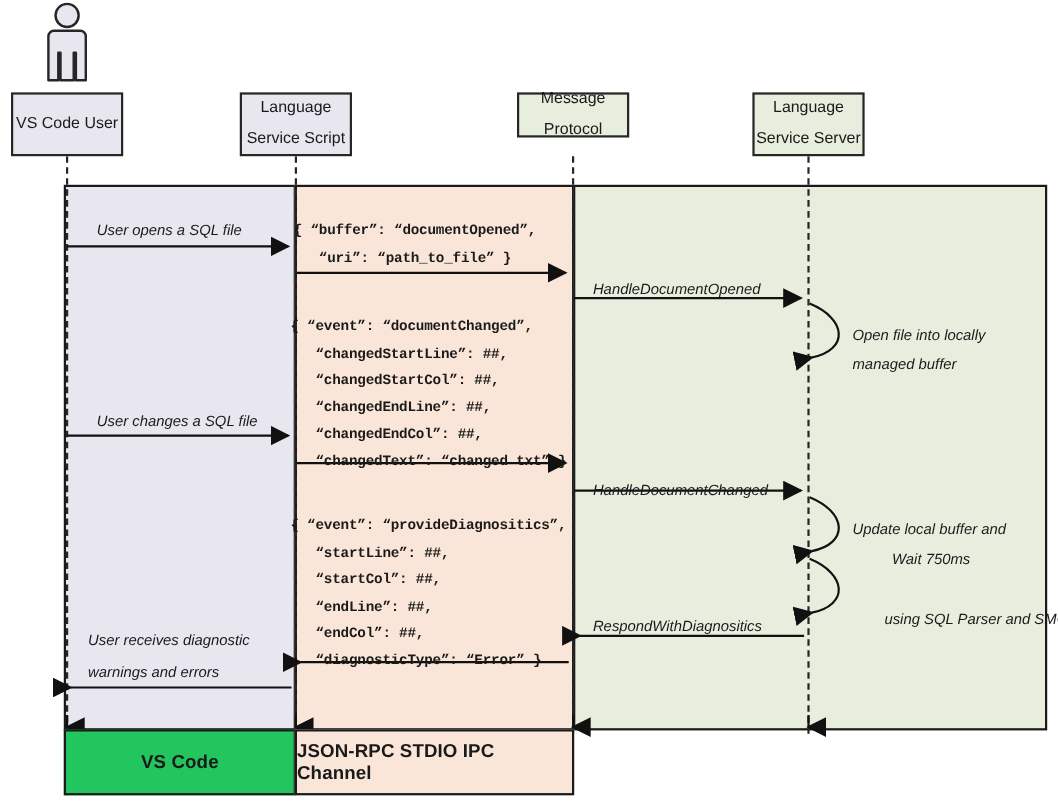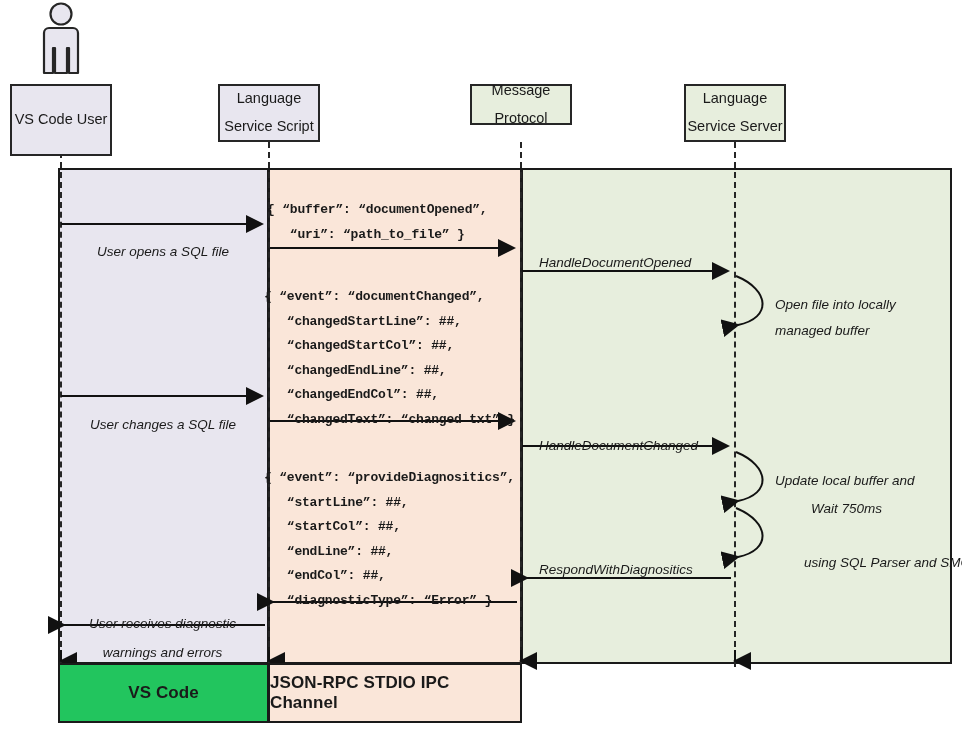--- a/index.html
+++ b/index.html
@@ -19,42 +19,42 @@
         font-size:17px;font-weight:bold;letter-spacing:.1px;}
   #foot-vscode{left:58px;  top:663px; width:211px; height:60px; background:#22c55e;}
   #foot-ipc   {left:268px; top:663px; width:254px; height:60px; background:#fae6d9;}
   #foot-host  {left:521px; top:663px; width:431px; height:60px; background:#e7eedd;}
 
   
   .pbox{position:absolute;border:2px solid #262626;box-sizing:border-box;
         background:#e8e6ef;display:flex;flex-direction:column;
         align-items:center;justify-content:center;font-size:14.5px;line-height:1.9;}
   .pbox.green{background:#e7eedd;}
-  #pbox-user   {left:10px;  top:84px; width:102px; height:72px;}
+  #pbox-user   {left:10px;  top:84px; width:102px; height:58px;}
   #pbox-client {left:218px; top:84px; width:102px; height:58px;}
   #pbox-proto  {left:470px; top:84px; width:102px; height:41px;}
   #pbox-server {left:684px; top:84px; width:102px; height:58px;}
 
   
   #actor{position:absolute;left:35px;top:2px;width:52px;height:76px;}
 
   
   .lifeline{position:absolute;width:0;border-left:2px dashed #262626;top:142px;height:525px;}
   #ll-user   {left:60px;}
   #ll-client {left:268px;}
   #ll-proto  {left:520px;}
   #ll-server {left:734px;}
 
   
   #overlay{position:absolute;left:0;top:0;width:962px;height:732px;pointer-events:none;}
 
   
   .lbl{position:absolute;font-style:italic;font-size:13.5px;line-height:1.55;
        white-space:nowrap;}
-  .lbl.c{text-align:center;margin-top:42px;}
+  .lbl.c{text-align:left;}
 
   
   .json{position:absolute;font-family:"Liberation Mono",monospace;
         font-size:13px;font-weight:bold;line-height:24.5px;white-space:pre;
         letter-spacing:-.2px;}
 </style>
 </head>
 <body>
 
 <div class="canvas">

